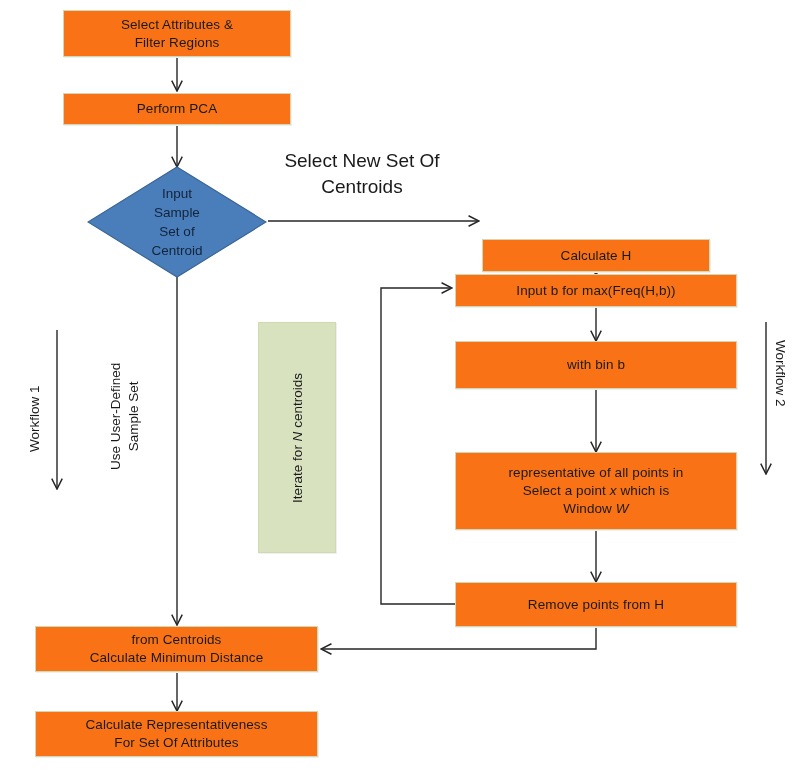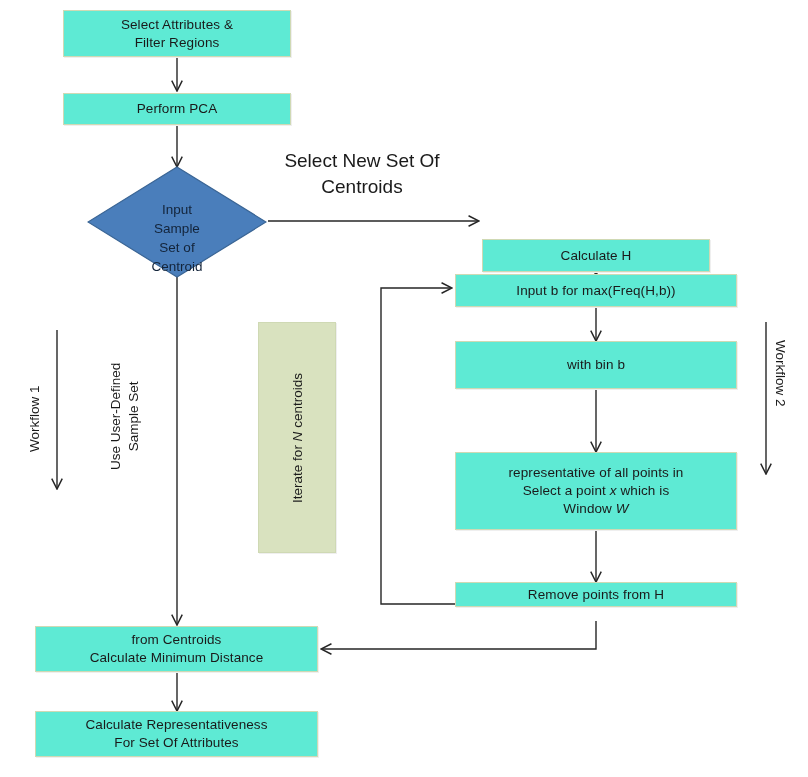--- a/index.html
+++ b/index.html
@@ -15,21 +15,21 @@
     position: relative;
     width: 808px;
     height: 777px;
     background: #ffffff;
     overflow: hidden;
   }
   
   .node {
     position: absolute;
     box-sizing: border-box;
-    background: #5eead4;
+    background: #f97316;
     border: 1px solid #cfd9b4;
     box-shadow: 1px 1px 0 0 #efefef;
     display: flex;
     align-items: center;
     justify-content: center;
     text-align: center;
     color: #1a1a1a;
     font-size: 13.5px;
     line-height: 1.33;
     letter-spacing: 0.1px;
@@ -42,21 +42,21 @@
   .diamond-wrap {
     position: absolute;
   }
   .diamond-wrap svg {
     position: absolute;
     left: 0; top: 0;
     display: block;
   }
   .diamond-label {
     position: absolute;
-    left: 0; top: 16px;
+    left: 0; top: 0;
     width: 100%;
     height: 100%;
     display: flex;
     flex-direction: column;
     align-items: center;
     justify-content: center;
     text-align: center;
     font-size: 13.5px;
     line-height: 1.42;
     color: #13243a;
@@ -207,21 +207,21 @@
   </div>
 
   <div class="node" style="left:455px; top:452px; width:282px; height:78px;">
     <span>
       <span class="txt">representative of all points in</span>
       <span class="txt"><span>Select a point </span><i>x</i><span> which is</span></span>
       <span class="txt"><span>Window </span><i>W</i></span>
     </span>
   </div>
 
-  <div class="node" style="left:455px; top:582px; width:282px; height:25px;text-align:right;">
+  <div class="node" style="left:455px; top:582px; width:282px; height:45px;text-align:right;">
     <span class="txt">Remove points from H</span>
   </div>
 
   <div class="node" style="left:35px; top:626px; width:283px; height:46px;">
     <span>
       <span class="txt">from Centroids</span>
       <span class="txt">Calculate Minimum Distance</span>
     </span>
   </div>
 

